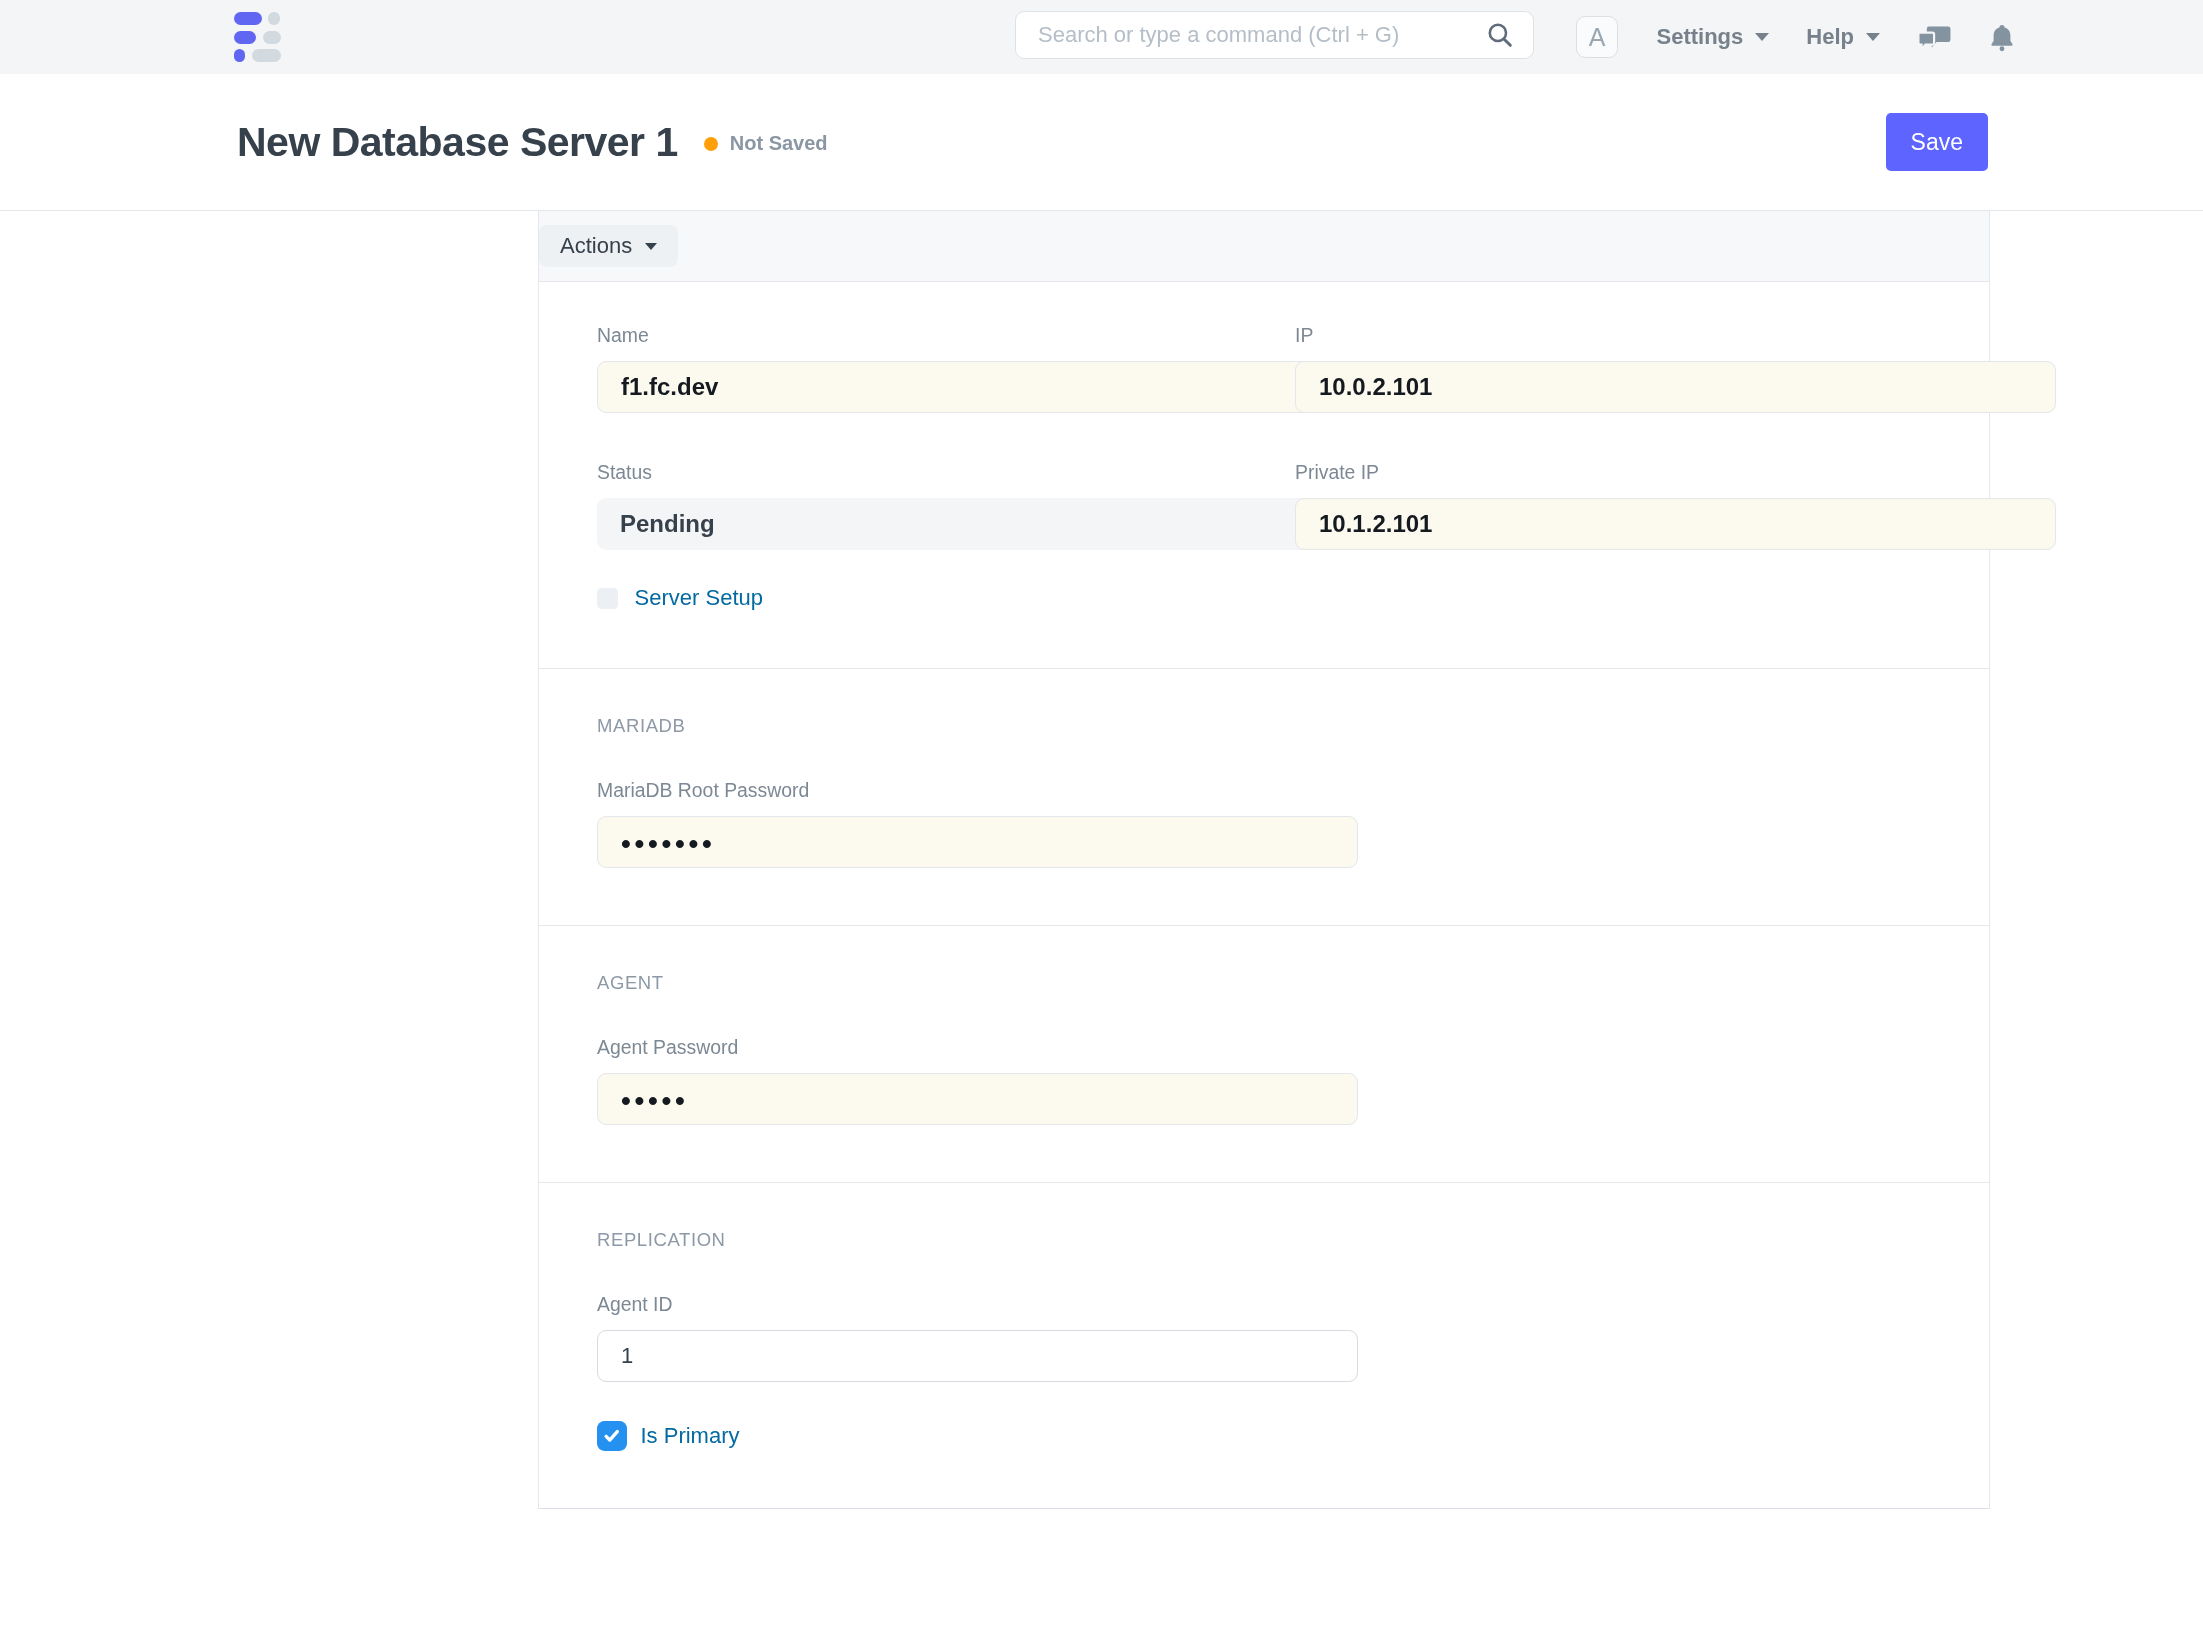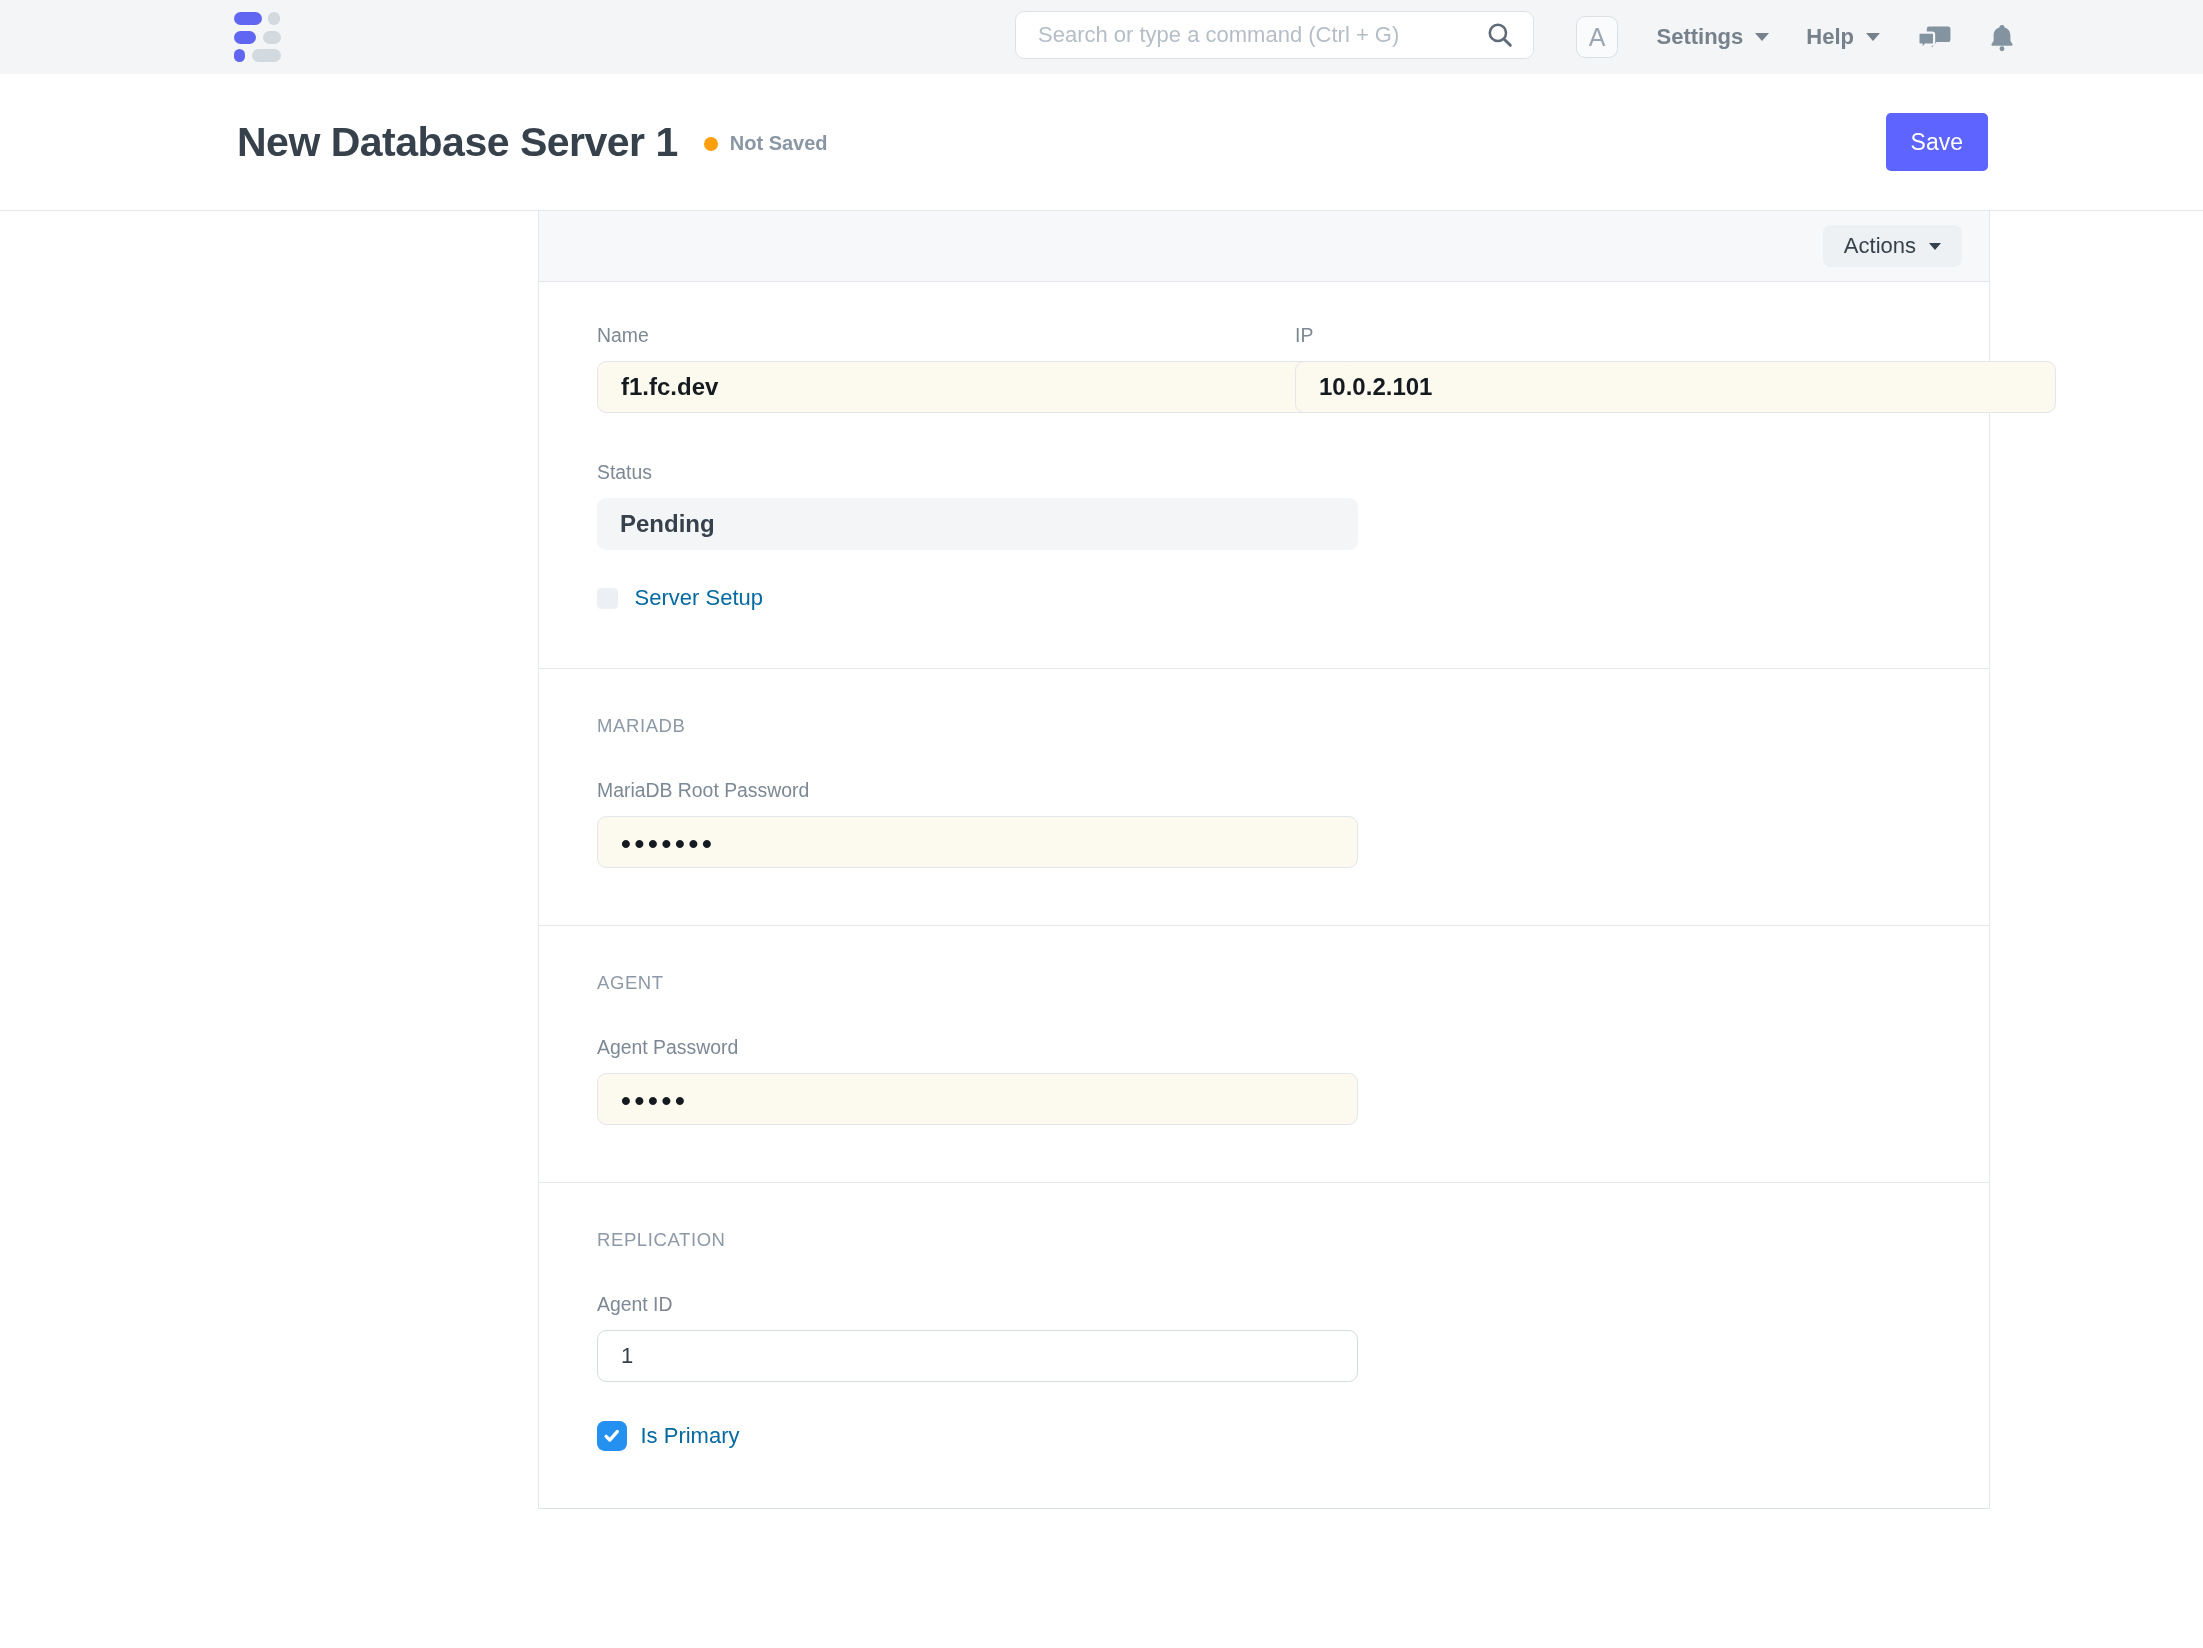--- a/index.html
+++ b/index.html
@@ -53,21 +53,21 @@
   .ind-dot { width:14px; height:14px; border-radius:50%; background:var(--orange); margin-right:12px; }
   .ind-text { font-size:20px; font-weight:700; color:#8a96a3; }
   .save-btn { position:absolute; right:216px; top:39px; height:58px; padding:4px 25px;
               background:var(--primary); color:#ffffff; border:none; border-radius:5px;
               font-family:"Liberation Sans",sans-serif; font-size:23px; cursor:pointer; }
 
   
   .center-col { position:absolute; top:211px; left:538px; width:1452px;
                 border-left:0.9px solid #e4e8ec; border-right:0.9px solid #e4e8ec; }
   .toolbar { height:71px; background:#f7f8fa; border-bottom:0.9px solid #e4e8ec;
-             display:flex; align-items:center; justify-content:flex-end; padding-right:27px; }
+             display:flex; align-items:center; justify-content:flex-start; padding-right:27px; }
   .actions-btn { height:42px; padding:0 21px; background:#eef1f4; border:none; border-radius:7.4px;
                  font-family:"Liberation Sans",sans-serif; font-size:22px; color:#36414c;
                  display:flex; align-items:center; cursor:pointer; }
   .actions-btn .caret { border-top-color:#36414c; border-left-width:6.5px; border-right-width:6.5px;
                         border-top-width:7.4px; margin-left:13px; }
 
   .form-card { background:#ffffff; border-bottom:1.8px solid #d9dfe4; }
   .fsection { padding:46px 55px 57px 58px; }
   .fsection + .fsection { border-top:0.9px solid #e4e8ec; }
   .fsection.first { padding-top:42px; }
@@ -169,20 +169,24 @@
           <input class="control reqd" value="f1.fc.dev" style="">
         </div>
         <div class="field">
           <div class="flabel">IP</div>
           <input class="control reqd" value="10.0.2.101" style="">
         </div>
         <div class="field">
           <div class="flabel">Status</div>
           <div class="control readonly">Pending</div>
         </div>
+        <div class="field">
+          <div class="flabel">Private IP</div>
+          <input class="control reqd" value="10.1.2.101" style="">
+        </div>
       </div>
       <div class="checkbox-row">
         <span class="cb">
           
         </span>
         <span class="cb-label">Server Setup</span>
       </div>
     </section>
 
     <section class="fsection">

